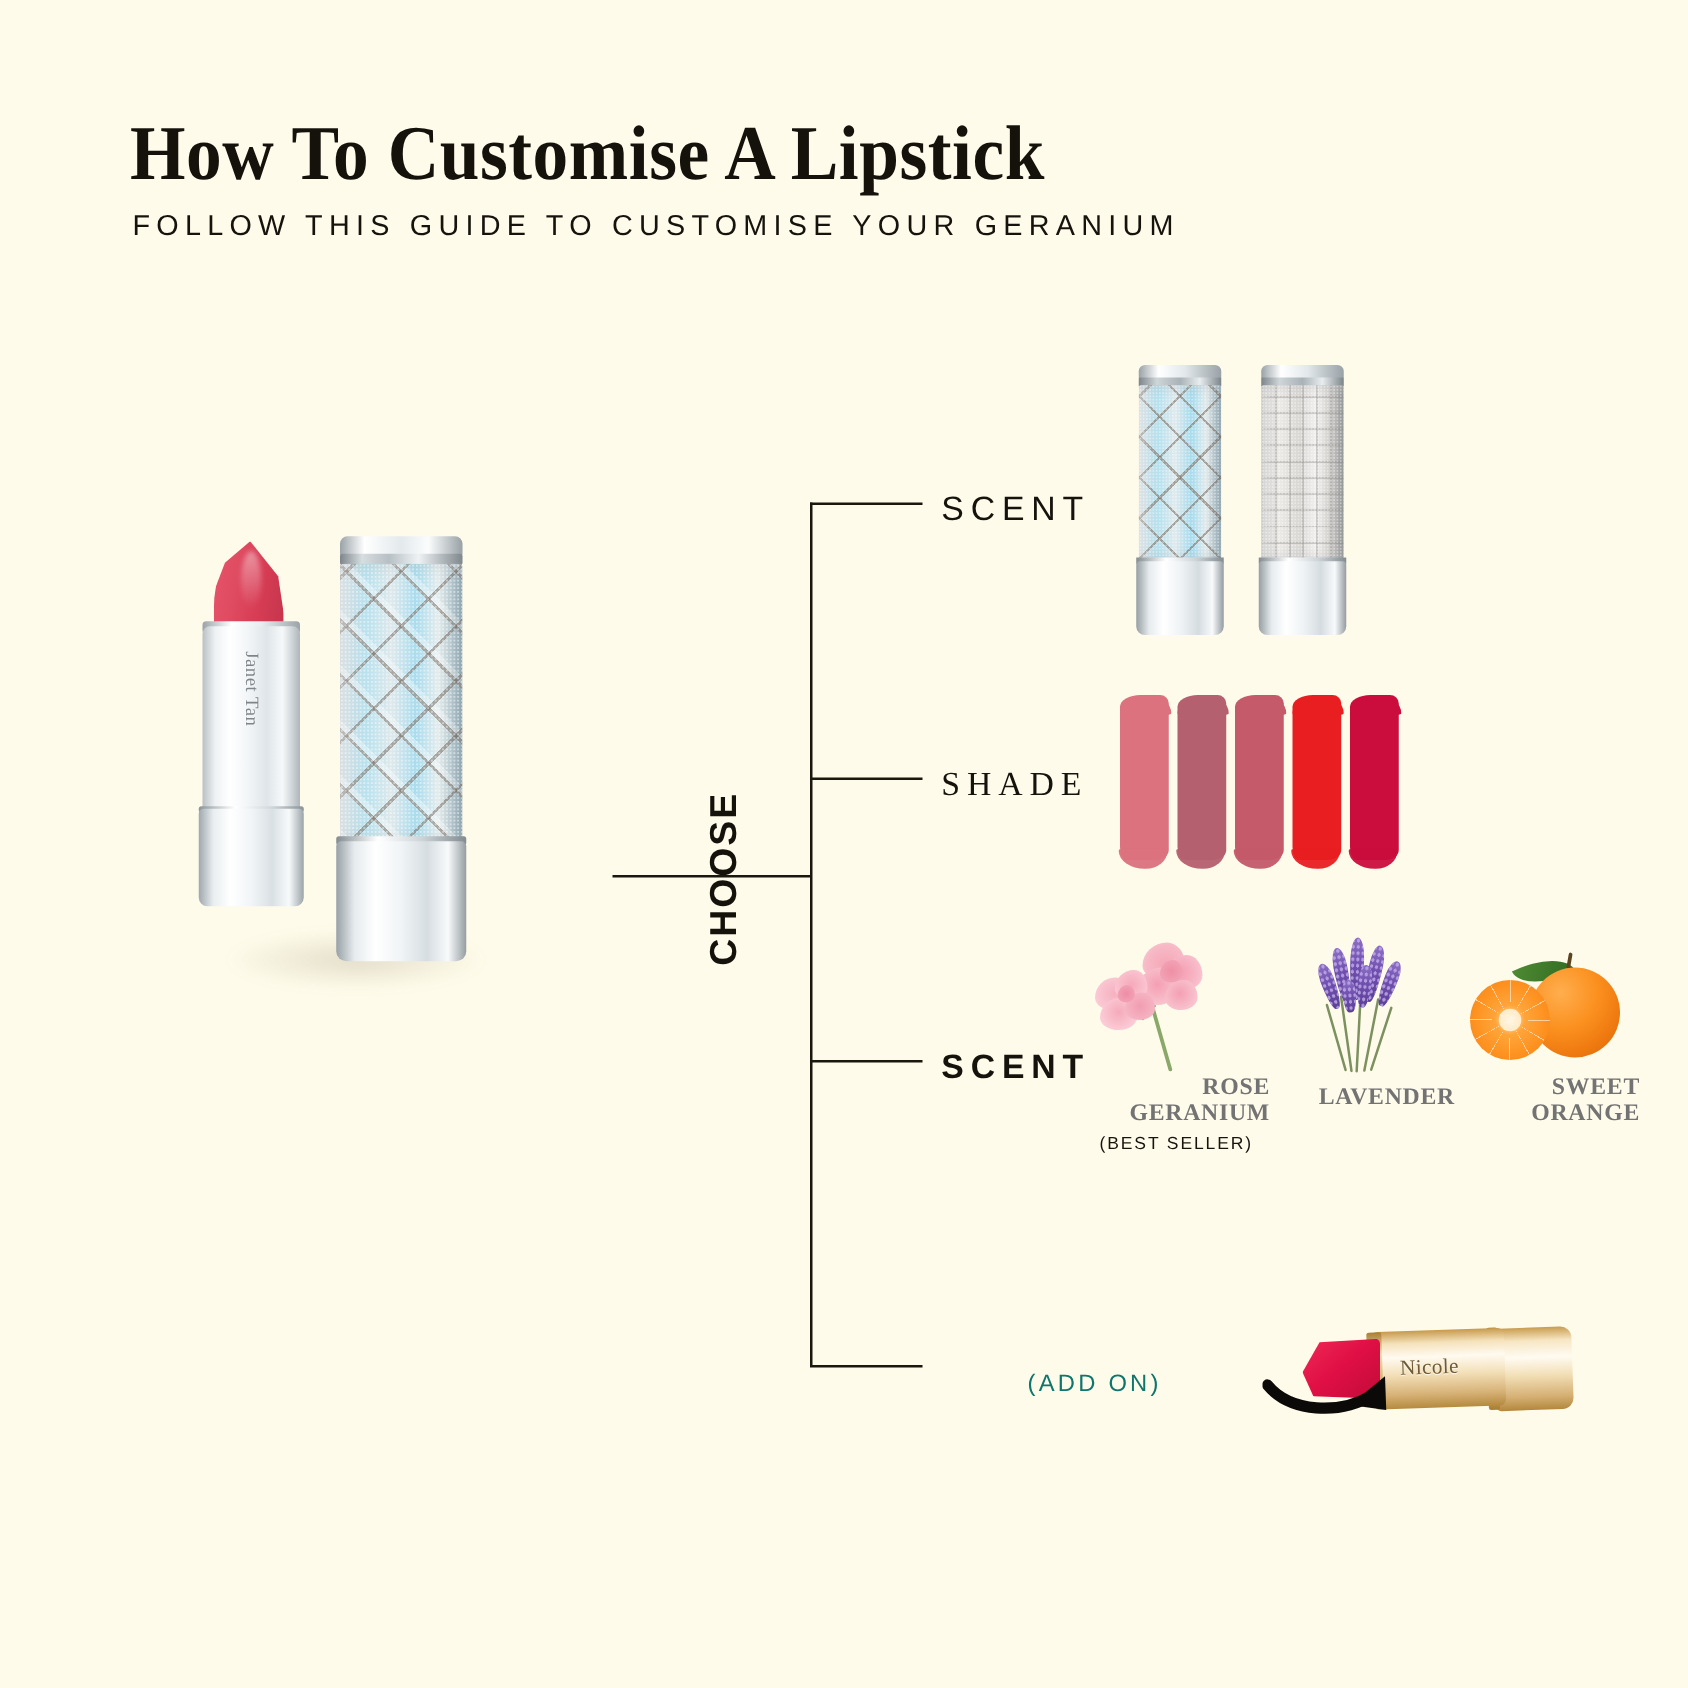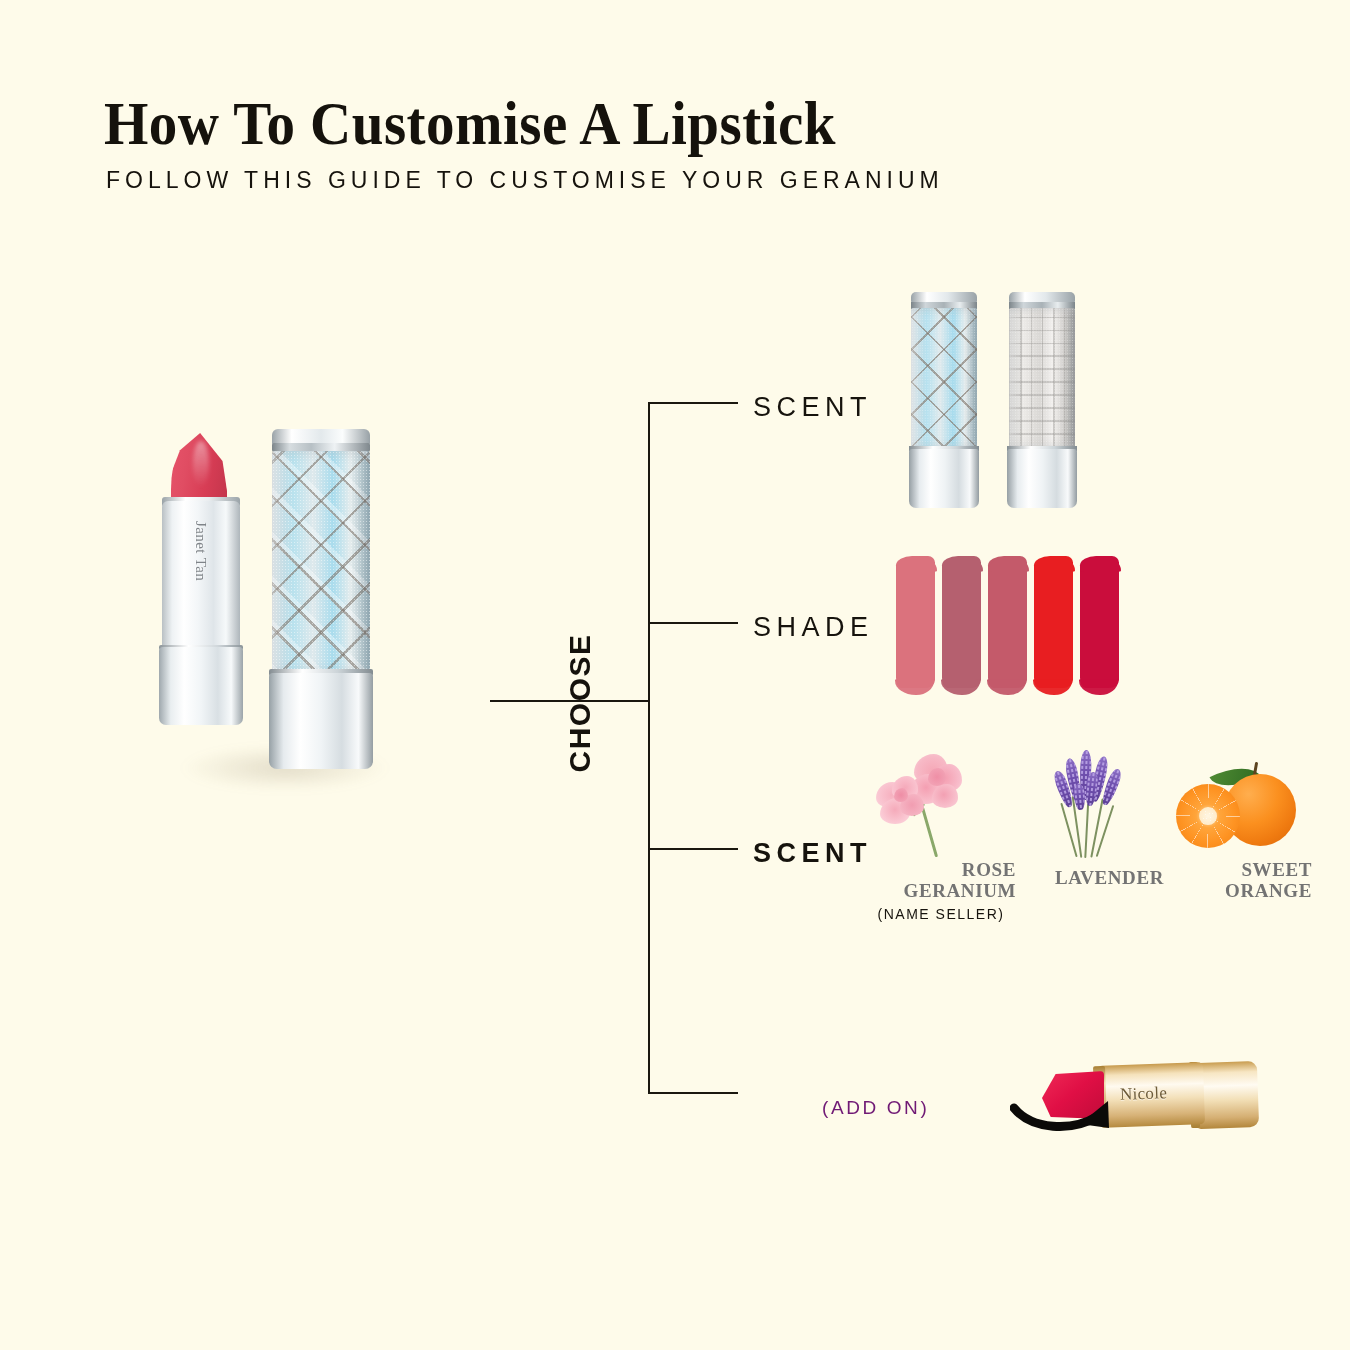--- a/index.html
+++ b/index.html
@@ -60,21 +60,21 @@
     font-weight:300;
     letter-spacing:5.5px;
     color:#16130d;
     white-space:nowrap;
   }
   .row-sublabel {
     position:absolute;
     font-size:19px;
     font-weight:400;
     letter-spacing:2.6px;
-    color:#701a75;
+    color:#0f766e;
     white-space:nowrap;
   }
 
   
   .hero { position:absolute; left:150px; top:415px; width:260px; height:400px; }
   .hero-shadow {
     position:absolute; left:30px; top:330px; width:210px; height:46px;
     background:radial-gradient(ellipse at 50% 50%, rgba(120,105,70,.20), rgba(120,105,70,0) 70%);
     filter:blur(5px);
   }
@@ -361,21 +361,21 @@
     <div class="mini-case" style="left:98px;">
       <div class="mc-top"></div>
       <div class="mc-rim"></div>
       <div class="mc-body mc-mosaic"></div>
       <div class="mc-ring"></div>
       <div class="mc-base"></div>
     </div>
   </div>
 
   <div class="branch" style="left:648px; top:622px; width:90px;"></div>
-  <div class="row-label" style="left:753px; top:612px;">SHADE</div>
+  <div class="row-label" style="left:753px; top:612px;font-family:Liberation Serif, serif;">SHADE</div>
 
   <div class="shade-group">
     <div class="swatch" style="background:#d9727d;"></div>
     <div class="swatch" style="background:#b4606f;"></div>
     <div class="swatch" style="background:#c25a6a;"></div>
     <div class="swatch" style="background:#e51f22;"></div>
     <div class="swatch" style="background:#c70e3c;"></div>
   </div>
 
   <div class="branch" style="left:648px; top:848px; width:90px;"></div>
@@ -394,21 +394,21 @@
         <div class="ger-petal" style="left:66px; top:44px; width:26px; height:24px; background:radial-gradient(circle at 45% 45%,#f3a0b3,#f9c5d0 75%,#fde0e6);"></div>
         <div class="ger-petal" style="left:62px; top:28px; width:18px; height:18px; background:radial-gradient(circle,#ef8fa6,#f3a9ba);"></div>
         <div class="ger-petal" style="left:10px; top:42px; width:28px; height:26px; background:radial-gradient(circle at 55% 50%,#f6b1c0,#fac8d3 70%,#fde2e8);"></div>
         <div class="ger-petal" style="left:26px; top:36px; width:26px; height:24px; background:radial-gradient(circle at 50% 50%,#f5a9ba,#fac4d0 72%,#fde1e7);"></div>
         <div class="ger-petal" style="left:14px; top:58px; width:30px; height:26px; background:radial-gradient(circle at 50% 45%,#f5aaba,#fbccd6 72%,#fee4ea);"></div>
         <div class="ger-petal" style="left:34px; top:54px; width:24px; height:22px; background:radial-gradient(circle at 50% 50%,#f19db1,#f7bdca);"></div>
         <div class="ger-petal" style="left:28px; top:48px; width:14px; height:14px; background:radial-gradient(circle,#ee8da5,#f4aabb);"></div>
       </div>
       <div class="scent-name" style="top:120px; white-space:pre-line;">ROSE
 GERANIUM</div>
-      <div class="scent-note" style="top:166px;">(NAME SELLER)</div>
+      <div class="scent-note" style="top:166px;">(BEST SELLER)</div>
     </div>
 
     <div class="scent-item" style="left:296px;">
       <div class="scent-art">
         <div class="or-leaf" style="left:50px; top:26px; width:46px; height:22px; transform:rotate(-26deg);"></div>
         <div class="or-stalk" style="left:92px; top:22px; width:3px; height:14px; transform:rotate(10deg);"></div>
         <div class="or-whole" style="left:62px; top:34px; width:72px; height:72px;"></div>
         <div class="or-half" style="left:14px; top:44px; width:64px; height:64px;">
           <div class="or-core"></div>
         </div>

